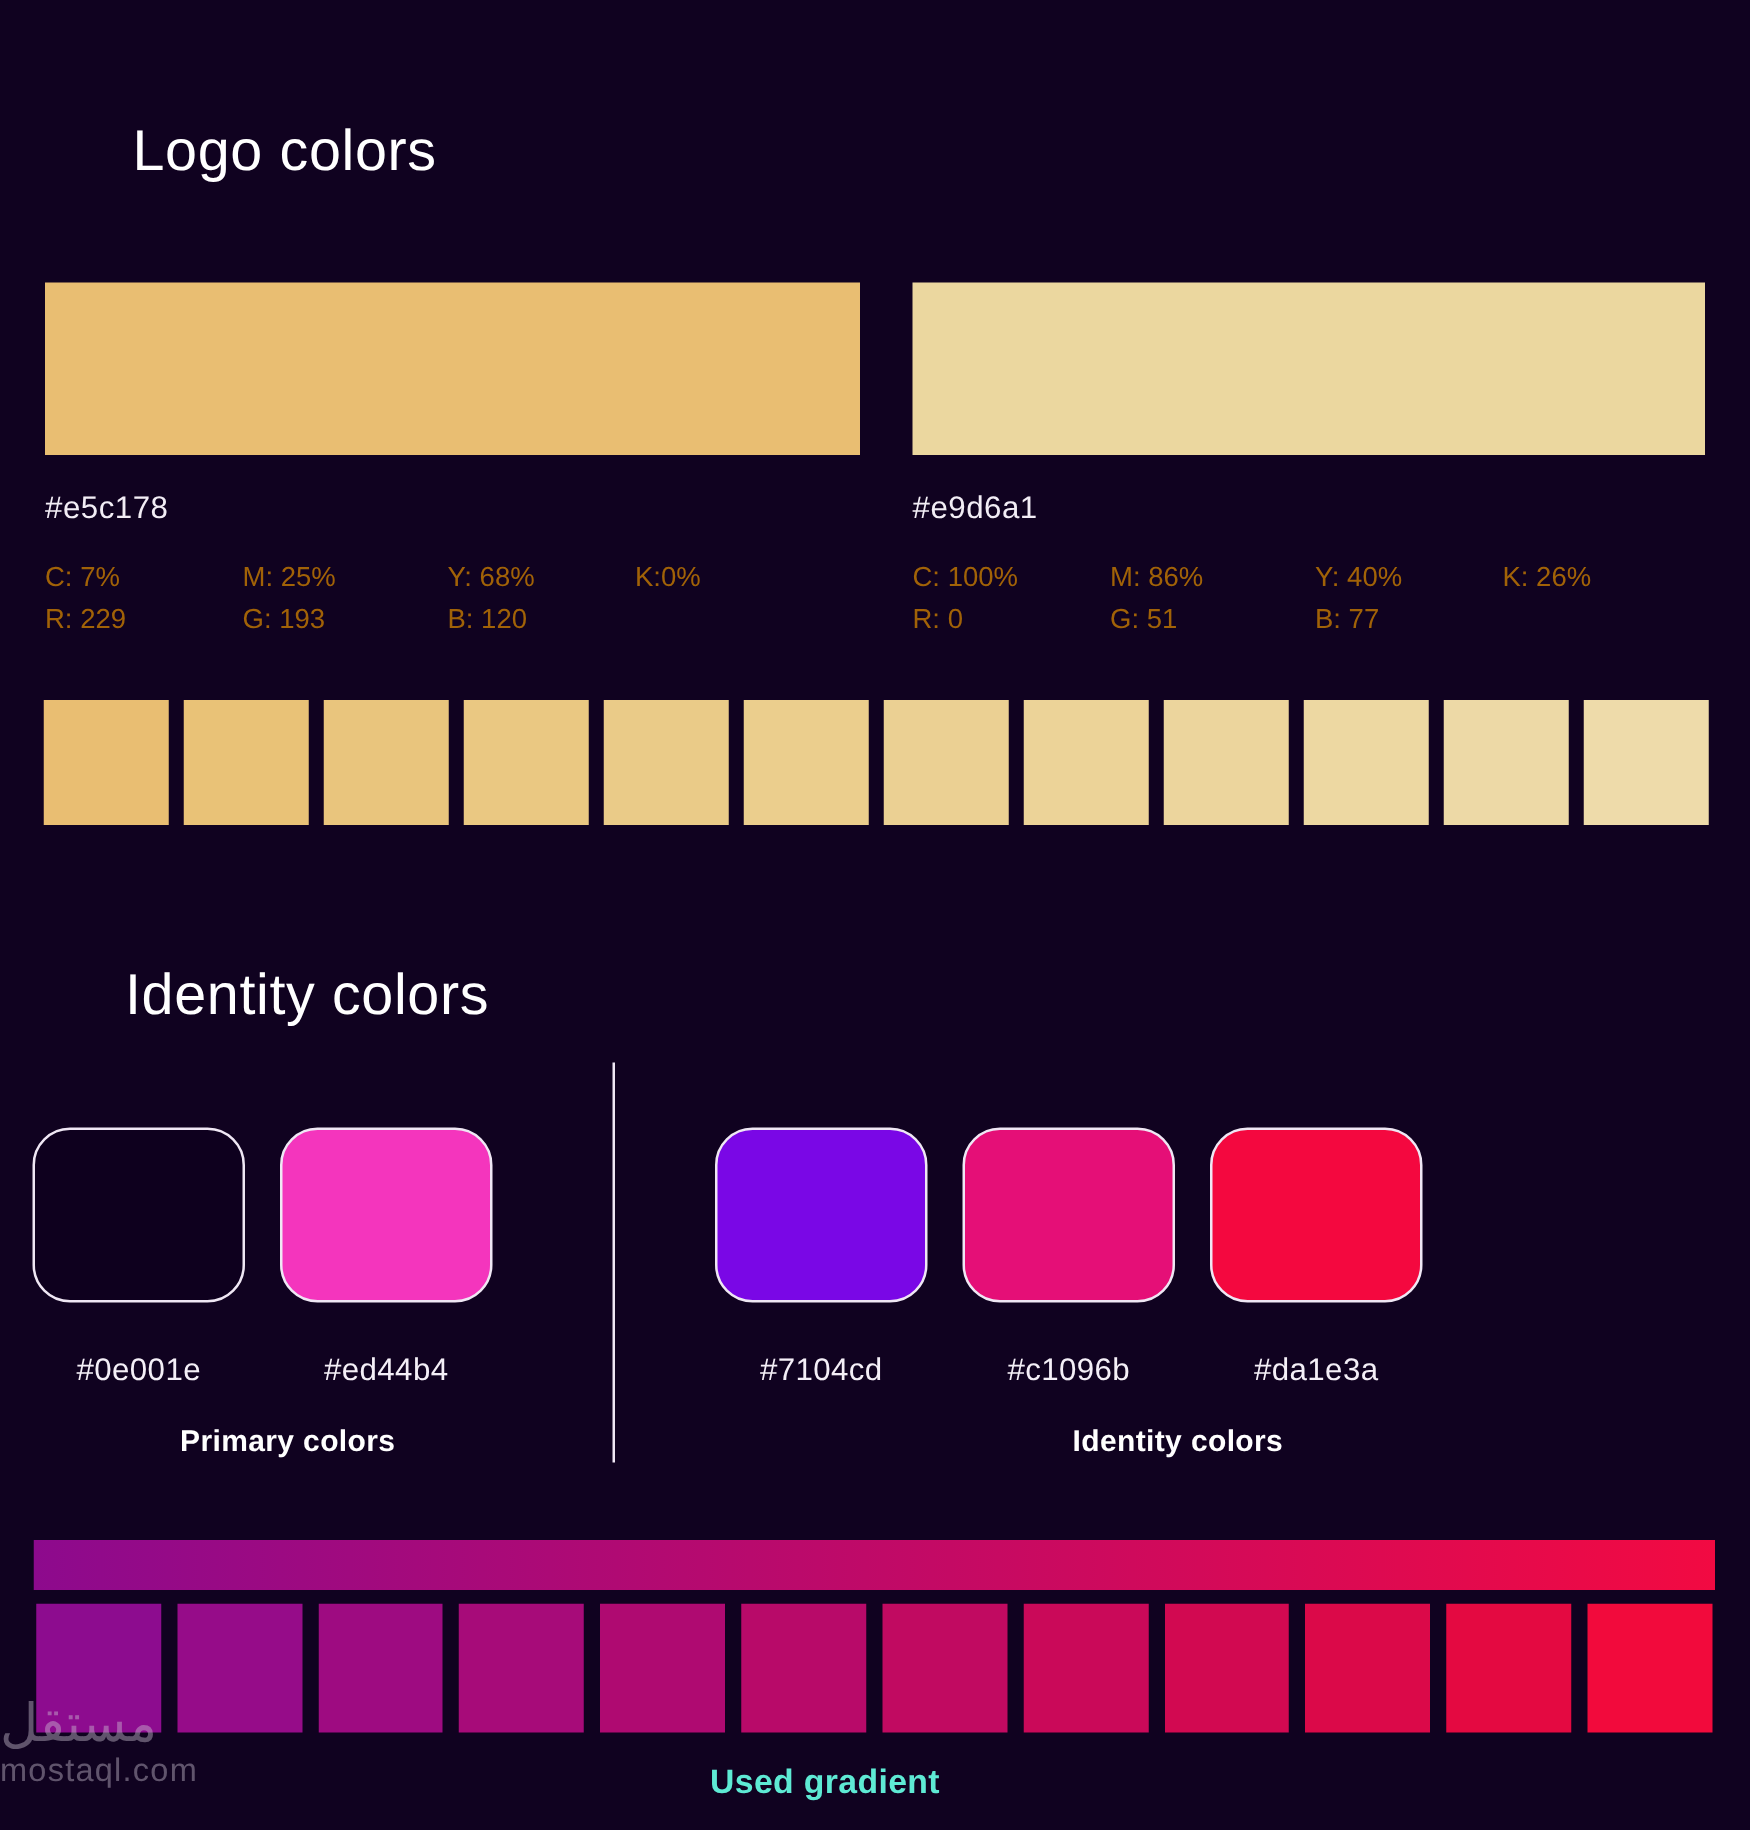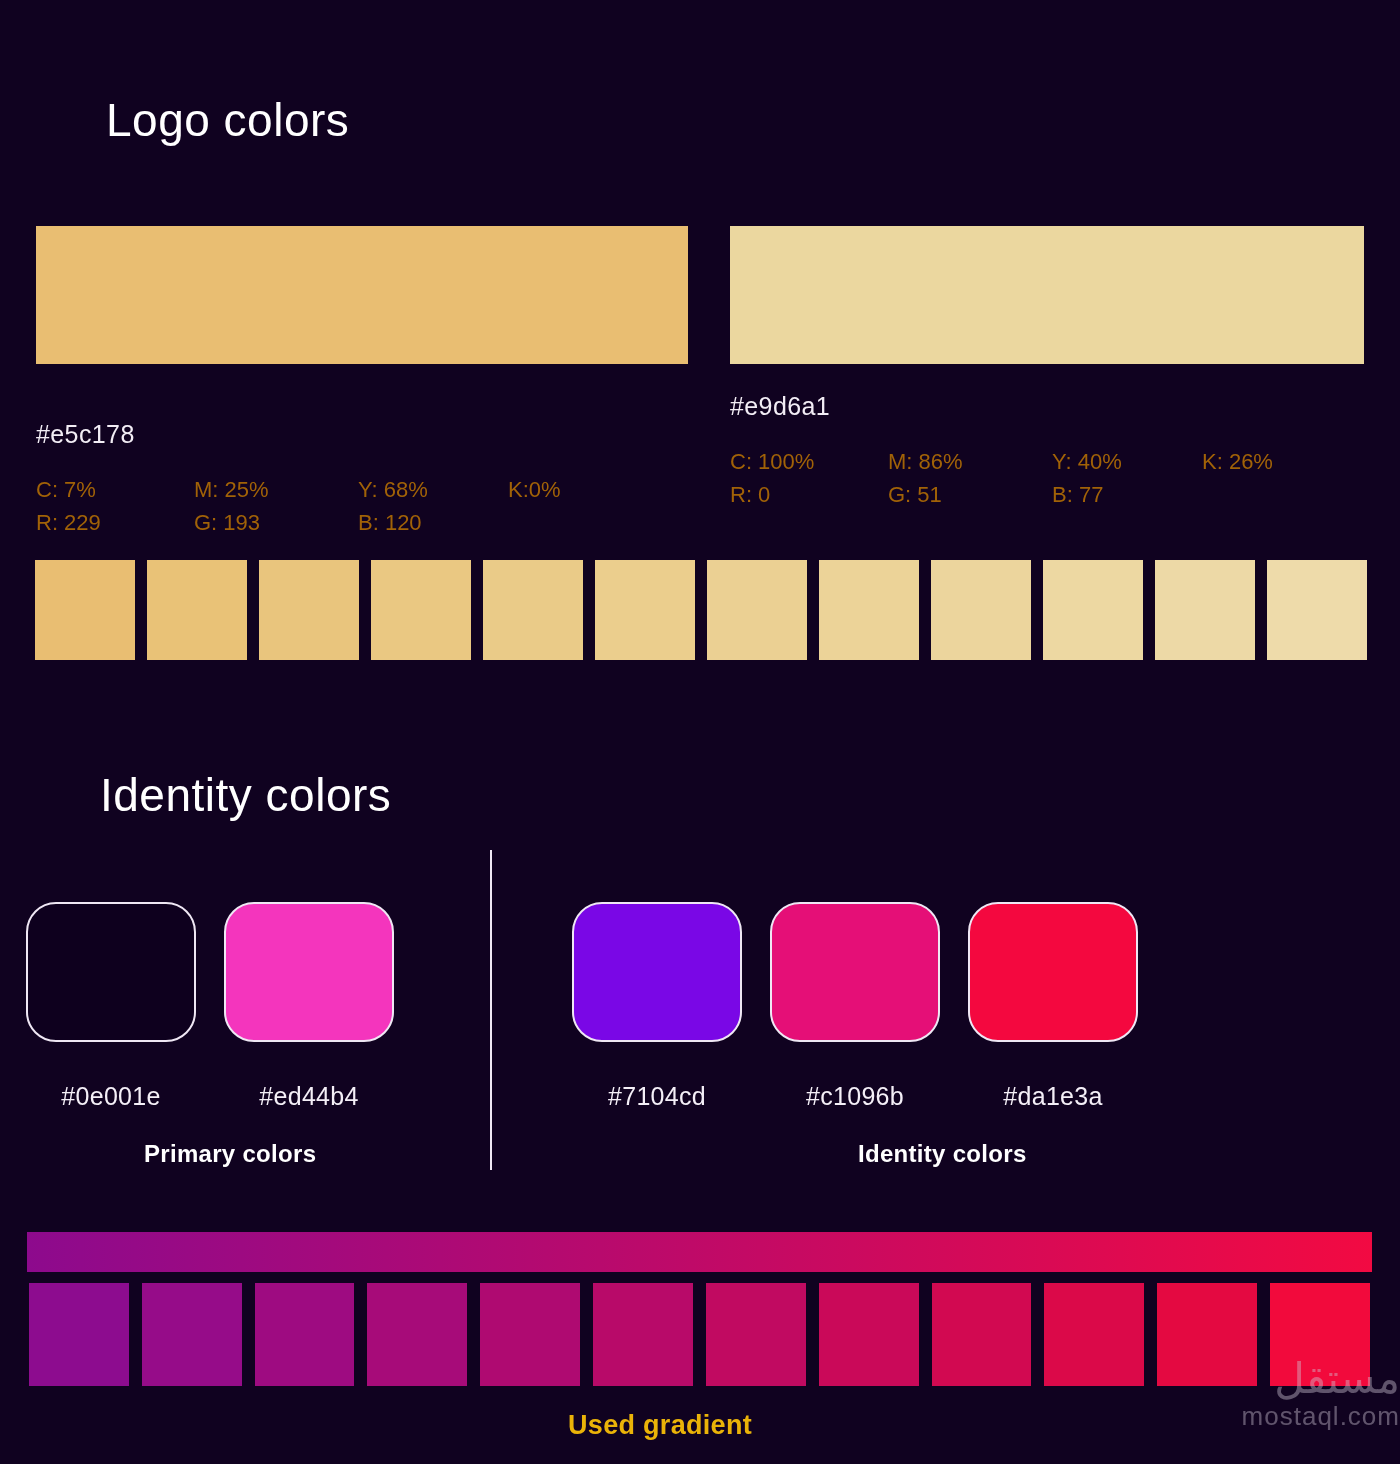--- a/index.html
+++ b/index.html
@@ -51,21 +51,21 @@
   }
   .logo-swatch.left  { left: 36px;  width: 652px; }
   .logo-swatch.right { left: 730px; width: 634px; }
 
   
   .logo-info {
     position: absolute;
     top: 392px;
     width: 660px;
   }
-  .logo-info.left  { left: 36px; margin-top: 28px;  }
+  .logo-info.left  { left: 36px;  }
   .logo-info.right { left: 730px; }
 
   .hexcode {
     font-size: 25px;
     color: #f2edf5;
     letter-spacing: 0.4px;
     margin-bottom: 28px;
     white-space: nowrap;
   }
   .cmyk-row, .rgb-row {
@@ -182,31 +182,31 @@
   }
 
   .gradient-caption {
     position: absolute;
     left: 0;
     top: 1410px;
     width: 1320px;
     text-align: center;
     font-size: 27px;
     font-weight: bold;
-    color: #eab308;
+    color: #5eead4;
     letter-spacing: 0.3px;
   }
 
   
   .watermark {
     position: absolute;
     left: 0;
     top: 1358px;
     width: 1400px;
-    text-align: right;
+    text-align: left;
     pointer-events: none;
     opacity: 0.42;
   }
   .watermark .wm-ar {
     font-size: 42px;
     color: #cfc6d6;
     line-height: 1.0;
     font-family: "DejaVu Sans", sans-serif;
     direction: rtl;
   }

